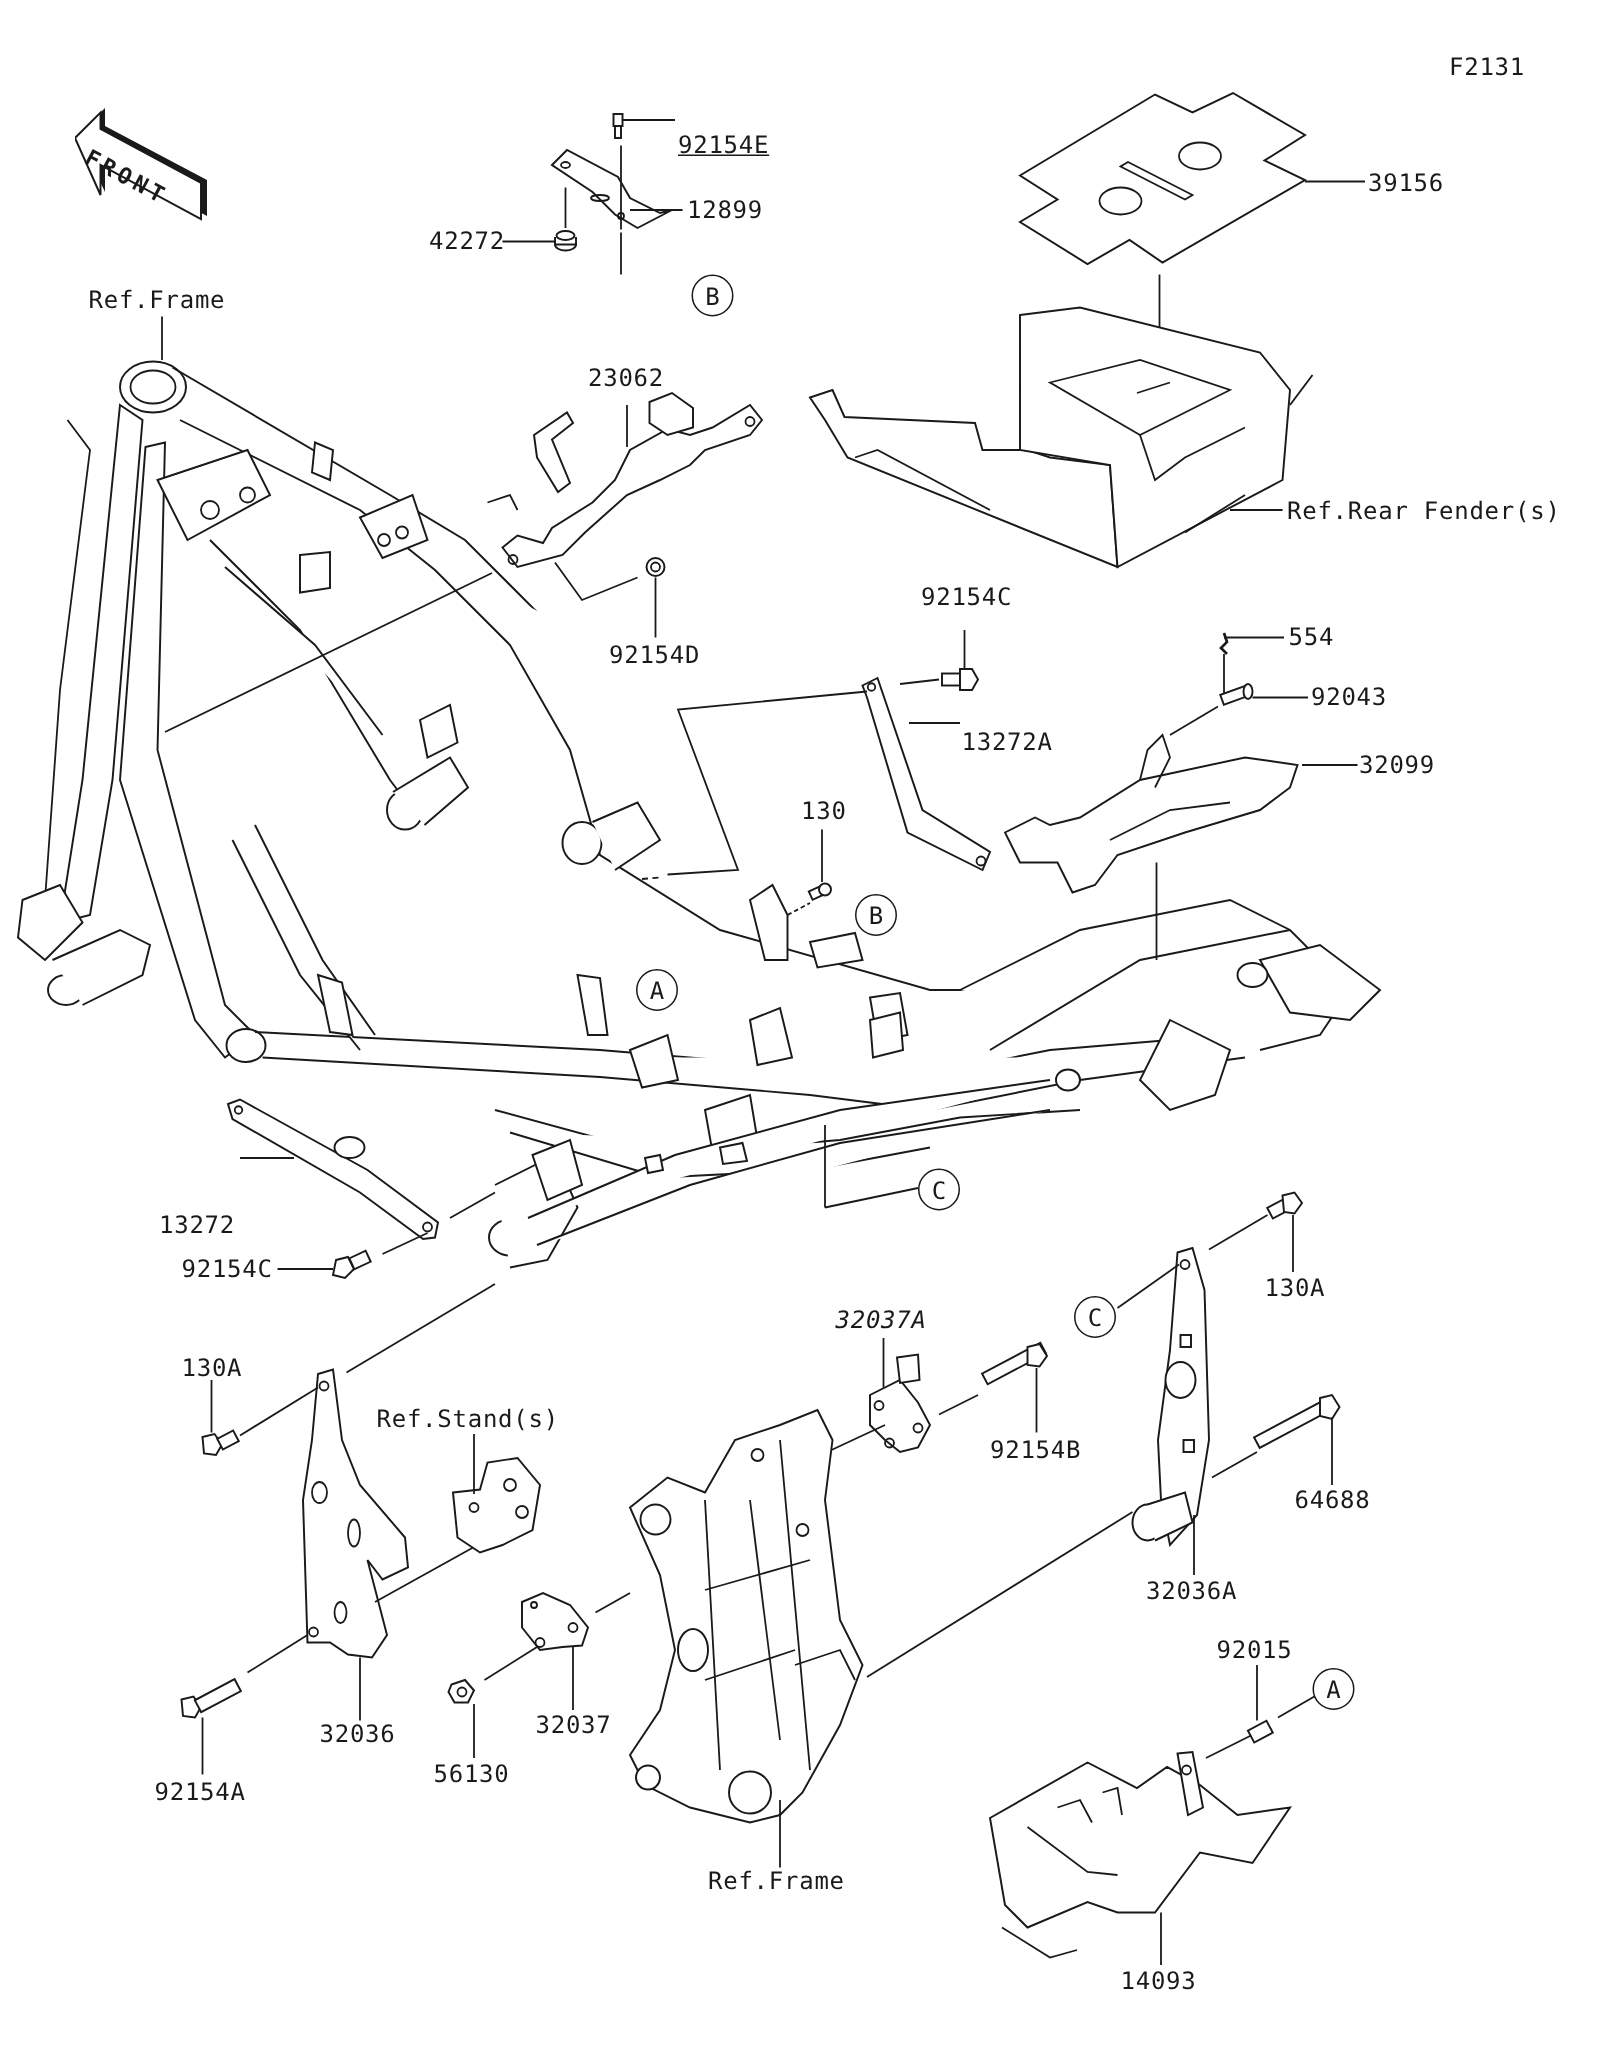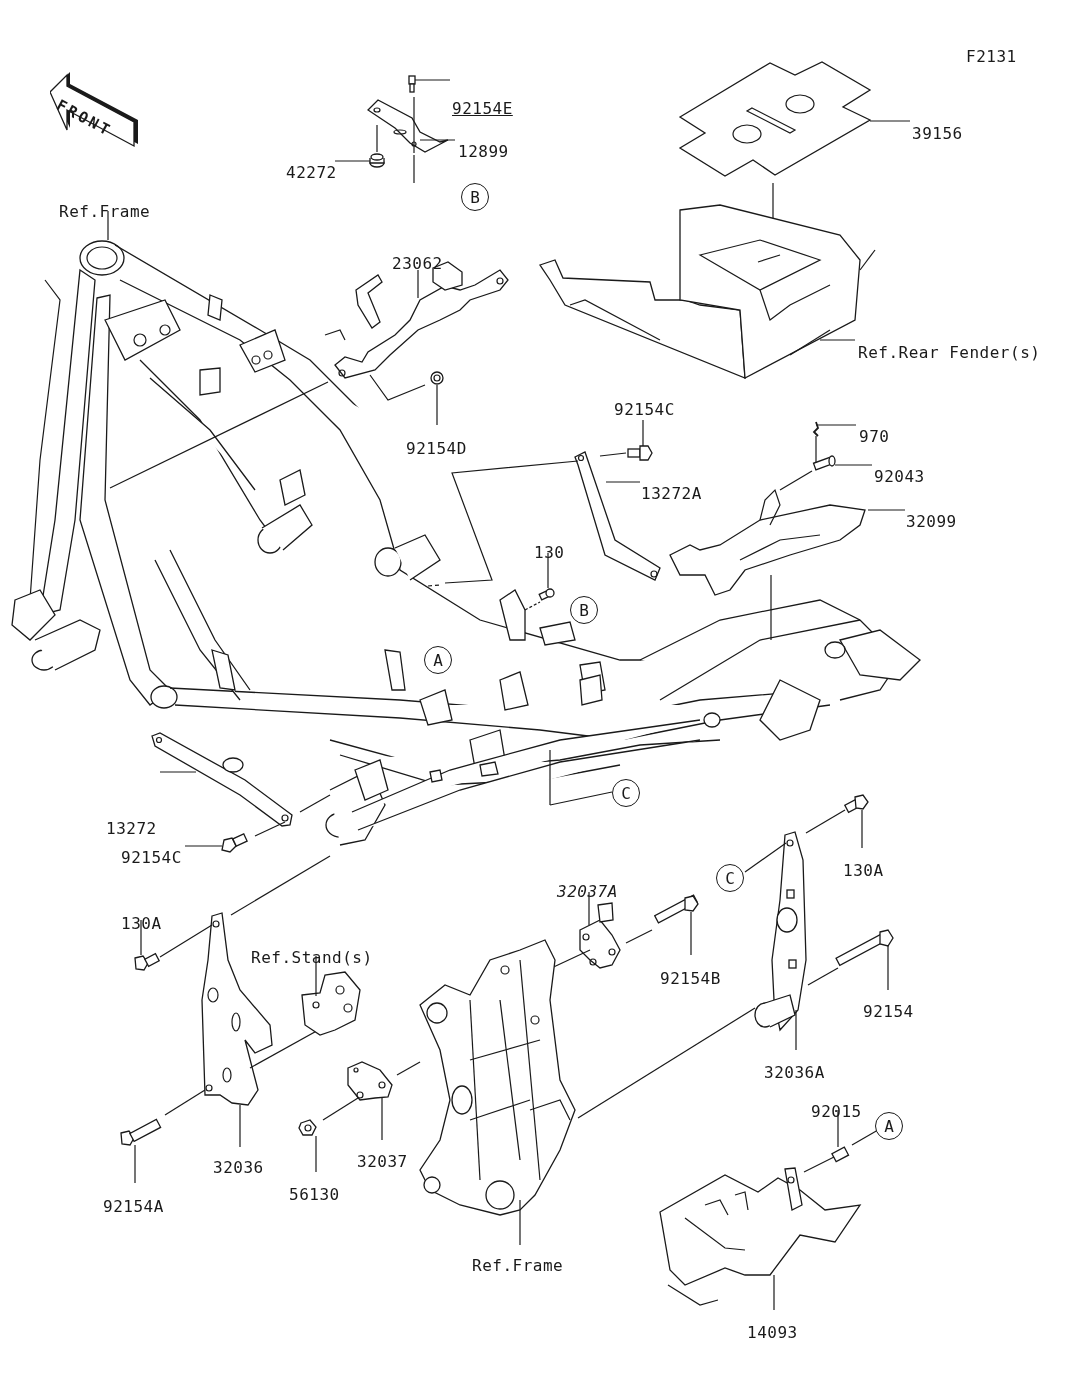--- a/index.html
+++ b/index.html
@@ -3,21 +3,21 @@
 <meta charset="utf-8">
 <style>
   html, body { margin: 0; padding: 0; background: #ffffff; }
   body { width: 1067px; height: 1378px; position: relative; overflow: hidden;
          font-family: "DejaVu Sans Mono", "Liberation Mono", monospace; color: #1a1a1a; }
   #art { position: absolute; left: 0; top: 0; }
   #art .ln { stroke: #1a1a1a; stroke-width: 1.2; fill: none; }
   #art .th { stroke: #1a1a1a; stroke-width: 1.8; fill: none; }
   #art .part { stroke: #1a1a1a; stroke-width: 1.3; fill: #ffffff; }
   .lbl { position: absolute; font-size: 16px; letter-spacing: 0.5px; white-space: nowrap;
-         line-height: 18px; color: #1a1a1a; margin-top: 12px; }
+         line-height: 18px; color: #1a1a1a; }
   .circ { position: absolute; width: 28px; height: 28px; border: 1.3px solid #1a1a1a; border-radius: 50%;
           display: flex; align-items: center; justify-content: center; font-size: 16px; background: #fff;
           box-sizing: border-box; }
   .front { position: absolute; left: 50px; top: 68px; width: 96px; height: 90px; }
 </style>
 </head>
 <body>
 
 <svg id="art" width="1067" height="1378" viewBox="0 0 1067 1378">
 
@@ -356,31 +356,31 @@
 <div class="circ" style="left:612px; top:779px;">C</div>
 <div class="circ" style="left:716px; top:864px;">C</div>
 
 <div class="lbl" style="left:452px; top:88px;text-decoration:underline;">92154E</div>
 <div class="lbl" style="left:458px; top:131px;">12899</div>
 <div class="lbl" style="left:286px; top:152px;">42272</div>
 <div class="lbl" style="left:912px; top:113px;">39156</div>
 <div class="lbl" style="left:392px; top:243px;">23062</div>
 <div class="lbl" style="left:406px; top:428px;">92154D</div>
 <div class="lbl" style="left:614px; top:389px;">92154C</div>
-<div class="lbl" style="left:641px; top:473px;">13272A</div>
-<div class="lbl" style="left:859px; top:416px;">970</div>
+<div class="lbl" style="left:641px; top:486px;">13272A</div>
+<div class="lbl" style="left:859px; top:416px;">554</div>
 <div class="lbl" style="left:874px; top:456px;">92043</div>
 <div class="lbl" style="left:906px; top:501px;">32099</div>
 <div class="lbl" style="left:534px; top:532px;">130</div>
 <div class="lbl" style="left:106px; top:808px;text-align:right;">13272</div>
 <div class="lbl" style="left:121px; top:837px;">92154C</div>
 <div class="lbl" style="left:843px; top:850px;">130A</div>
 <div class="lbl" style="left:557px; top:871px;font-style:italic;">32037A</div>
 <div class="lbl" style="left:660px; top:958px;">92154B</div>
-<div class="lbl" style="left:863px; top:991px;">92154</div>
+<div class="lbl" style="left:863px; top:991px;">64688</div>
 <div class="lbl" style="left:121px; top:903px;">130A</div>
 <div class="lbl" style="left:764px; top:1052px;">32036A</div>
 <div class="lbl" style="left:213px; top:1147px;">32036</div>
 <div class="lbl" style="left:357px; top:1141px;">32037</div>
 <div class="lbl" style="left:289px; top:1174px;">56130</div>
 <div class="lbl" style="left:103px; top:1186px;">92154A</div>
 <div class="lbl" style="left:811px; top:1091px;">92015</div>
 <div class="lbl" style="left:747px; top:1312px;">14093</div>
 
 </body></html>

